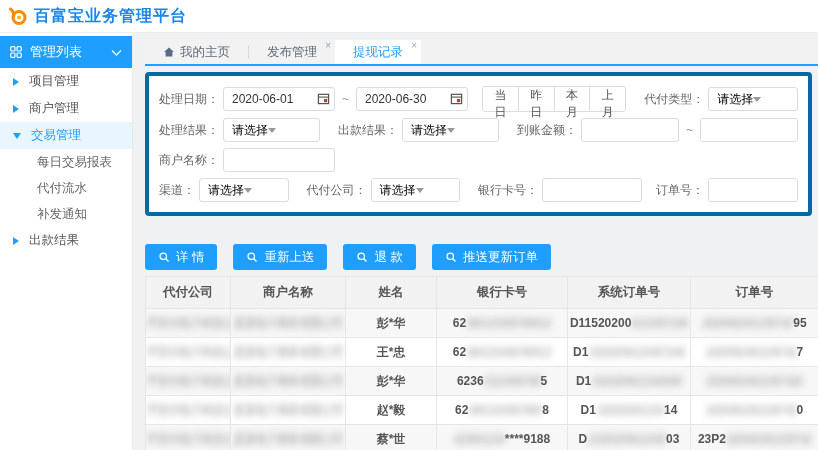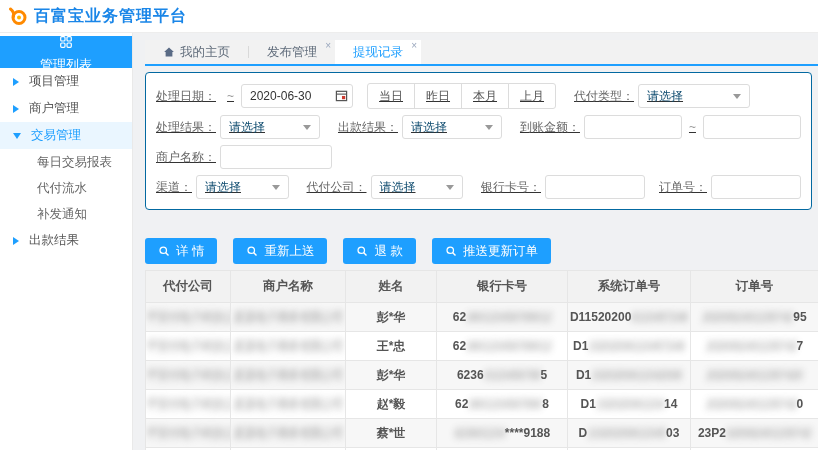--- a/index.html
+++ b/index.html
@@ -13,21 +13,21 @@
     height: 33px; background: #fff; border-bottom: 1px solid #ededed;
     display: flex; align-items: center; padding-left: 8px; gap: 6px; font-family: Liberation Mono, monospace;
   }
   .app-title { font-size: 16px; font-weight: bold; color: #1a86e8; letter-spacing: 1px; }
   
   .layout { display: flex; height: 417px; }
   
   .sidebar { width: 133px; background: #fff; border-right: 1px solid #e9e9e9; flex-shrink: 0; padding-top: 3px; }
   .sidebar-header {
     height: 32px; background: #1e9fff; color: #fff; display: flex; align-items: center;
-    padding: 0 10px; gap: 8px; font-size: 13px; flex-direction: column;
+    padding: 0 10px; gap: 8px; font-size: 13px;
   }
   .sidebar-header .chev { margin-left: auto; opacity: .9; }
   .menu-item {
     height: 27px; display: flex; align-items: center; gap: 10px;
     padding: 0 18px 0 13px; color: #555; cursor: pointer; font-size: 12.5px;
   }
   .menu-item.active { background: #eaf6ff; color: #1e9fff; }
   .caret-right { width:0; height:0; border-left:6px solid #1e9fff; border-top:4px solid transparent; border-bottom:4px solid transparent; }
   .caret-down  { width:0; height:0; border-top:6px solid #1e9fff; border-left:4px solid transparent; border-right:4px solid transparent; }
   .sub-item { height: 26px; line-height: 26px; padding-left: 37px; color: #666; cursor: pointer; font-size: 12.5px; }
@@ -37,39 +37,39 @@
   .tabbar {
     margin-top: 7px; height: 26px; background: #f2f2f2; display: flex; align-items: stretch;
     border-bottom: 2px solid #1e9fff;
   }
   .tab { position: relative; display: flex; align-items: center; gap: 5px; padding: 0 18px; color: #5f6b7a; cursor: pointer; font-size: 12.5px; }
   .tab.active { background: #fff; color: #1e9fff; }
   .tab .close { position: absolute; top: 1px; right: 4px; font-size: 10px; color: #9aa7bd; line-height: 1; cursor: pointer; }
   .tab-divider { width: 1px; background: #d9d9d9; margin: 6px 0; }
   
   .filter-panel {
-    margin-top: 6px; margin-right: 6px; background: #fff; border: 1px solid #0369a1;
-    border-radius: 4px; padding: 10px 10px 4px 10px; text-decoration: underline;
+    margin-top: 6px; margin-right: 6px; background: #fff; border: 4px solid #0369a1;
+    border-radius: 4px; padding: 10px 10px 4px 10px;
   }
   .f-row { display: flex; align-items: center; margin-bottom: 6px; flex-wrap: nowrap; }
   .f-label { color: #666; margin-right: 4px; white-space: nowrap; }
   .f-gap { width: 18px; flex-shrink: 0; }
   .tilde { color: #999; margin: 0 7px; }
   .inp, .sel, .date-inp {
     height: 24px; border: 1px solid #dcdcdc; border-radius: 3px; background: #fff;
     font-family: inherit; font-size: 12px; color: #333; padding: 0 8px; outline: none;
   }
   .inp { width: 98px; }
   .inp.wide { width: 112px; }
   .date-wrap { position: relative; width: 112px; }
   .date-inp { width: 112px; padding-right: 22px; }
   .cal-ico { position: absolute; right: 5px; top: 5px; pointer-events: none; }
   .sel {
-    width: 112px; display: flex; align-items: center; justify-content: space-between;
-    color: #0c4a6e; cursor: pointer;
+    width: 112px; display: flex; align-items: center; 
+    color: #000000; cursor: pointer;
   }
   .sel .arr { width:0; height:0; border-top:5px solid #999; border-left:4px solid transparent; border-right:4px solid transparent; }
   .seg { display: flex; margin-left: 14px; }
   .seg button {
     height: 26px; padding: 0 11px; background: #fff; border: 1px solid #dcdcdc; margin-left: -1px;
     color: #555; font-family: inherit; font-size: 12px; cursor: pointer;
   }
   .seg button:first-child { border-radius: 3px 0 0 3px; margin-left: 0; }
   .seg button:last-child { border-radius: 0 3px 3px 0; }
   
@@ -171,20 +171,30 @@
         <div class="tab active">
           <span>提现记录</span>
           <span class="close">×</span>
         </div>
       </div>
 
     <div class="filter-panel">
 
       <div class="f-row">
         <span class="f-label">处理日期：</span>
+        <span class="date-wrap">
+          <input class="date-inp" value="2020-06-01" style="">
+          <span class="cal-ico">
+            <svg width="13" height="13" viewBox="0 0 14 14">
+              <rect x="1.5" y="2.5" width="11" height="10" fill="none" stroke="#555" stroke-width="1.3"></rect>
+              <line x1="1.5" y1="5.5" x2="12.5" y2="5.5" stroke="#555" stroke-width="1.2"></line>
+              <rect x="7.5" y="7.5" width="3.5" height="3.5" fill="#cc3a2f"></rect>
+            </svg>
+          </span>
+        </span>
         <span class="tilde">~</span>
         <span class="date-wrap">
           <input class="date-inp" value="2020-06-30" style="">
           <span class="cal-ico">
             <svg width="13" height="13" viewBox="0 0 14 14">
               <rect x="1.5" y="2.5" width="11" height="10" fill="none" stroke="#555" stroke-width="1.3"></rect>
               <line x1="1.5" y1="5.5" x2="12.5" y2="5.5" stroke="#555" stroke-width="1.2"></line>
               <rect x="7.5" y="7.5" width="3.5" height="3.5" fill="#cc3a2f"></rect>
             </svg>
           </span>

